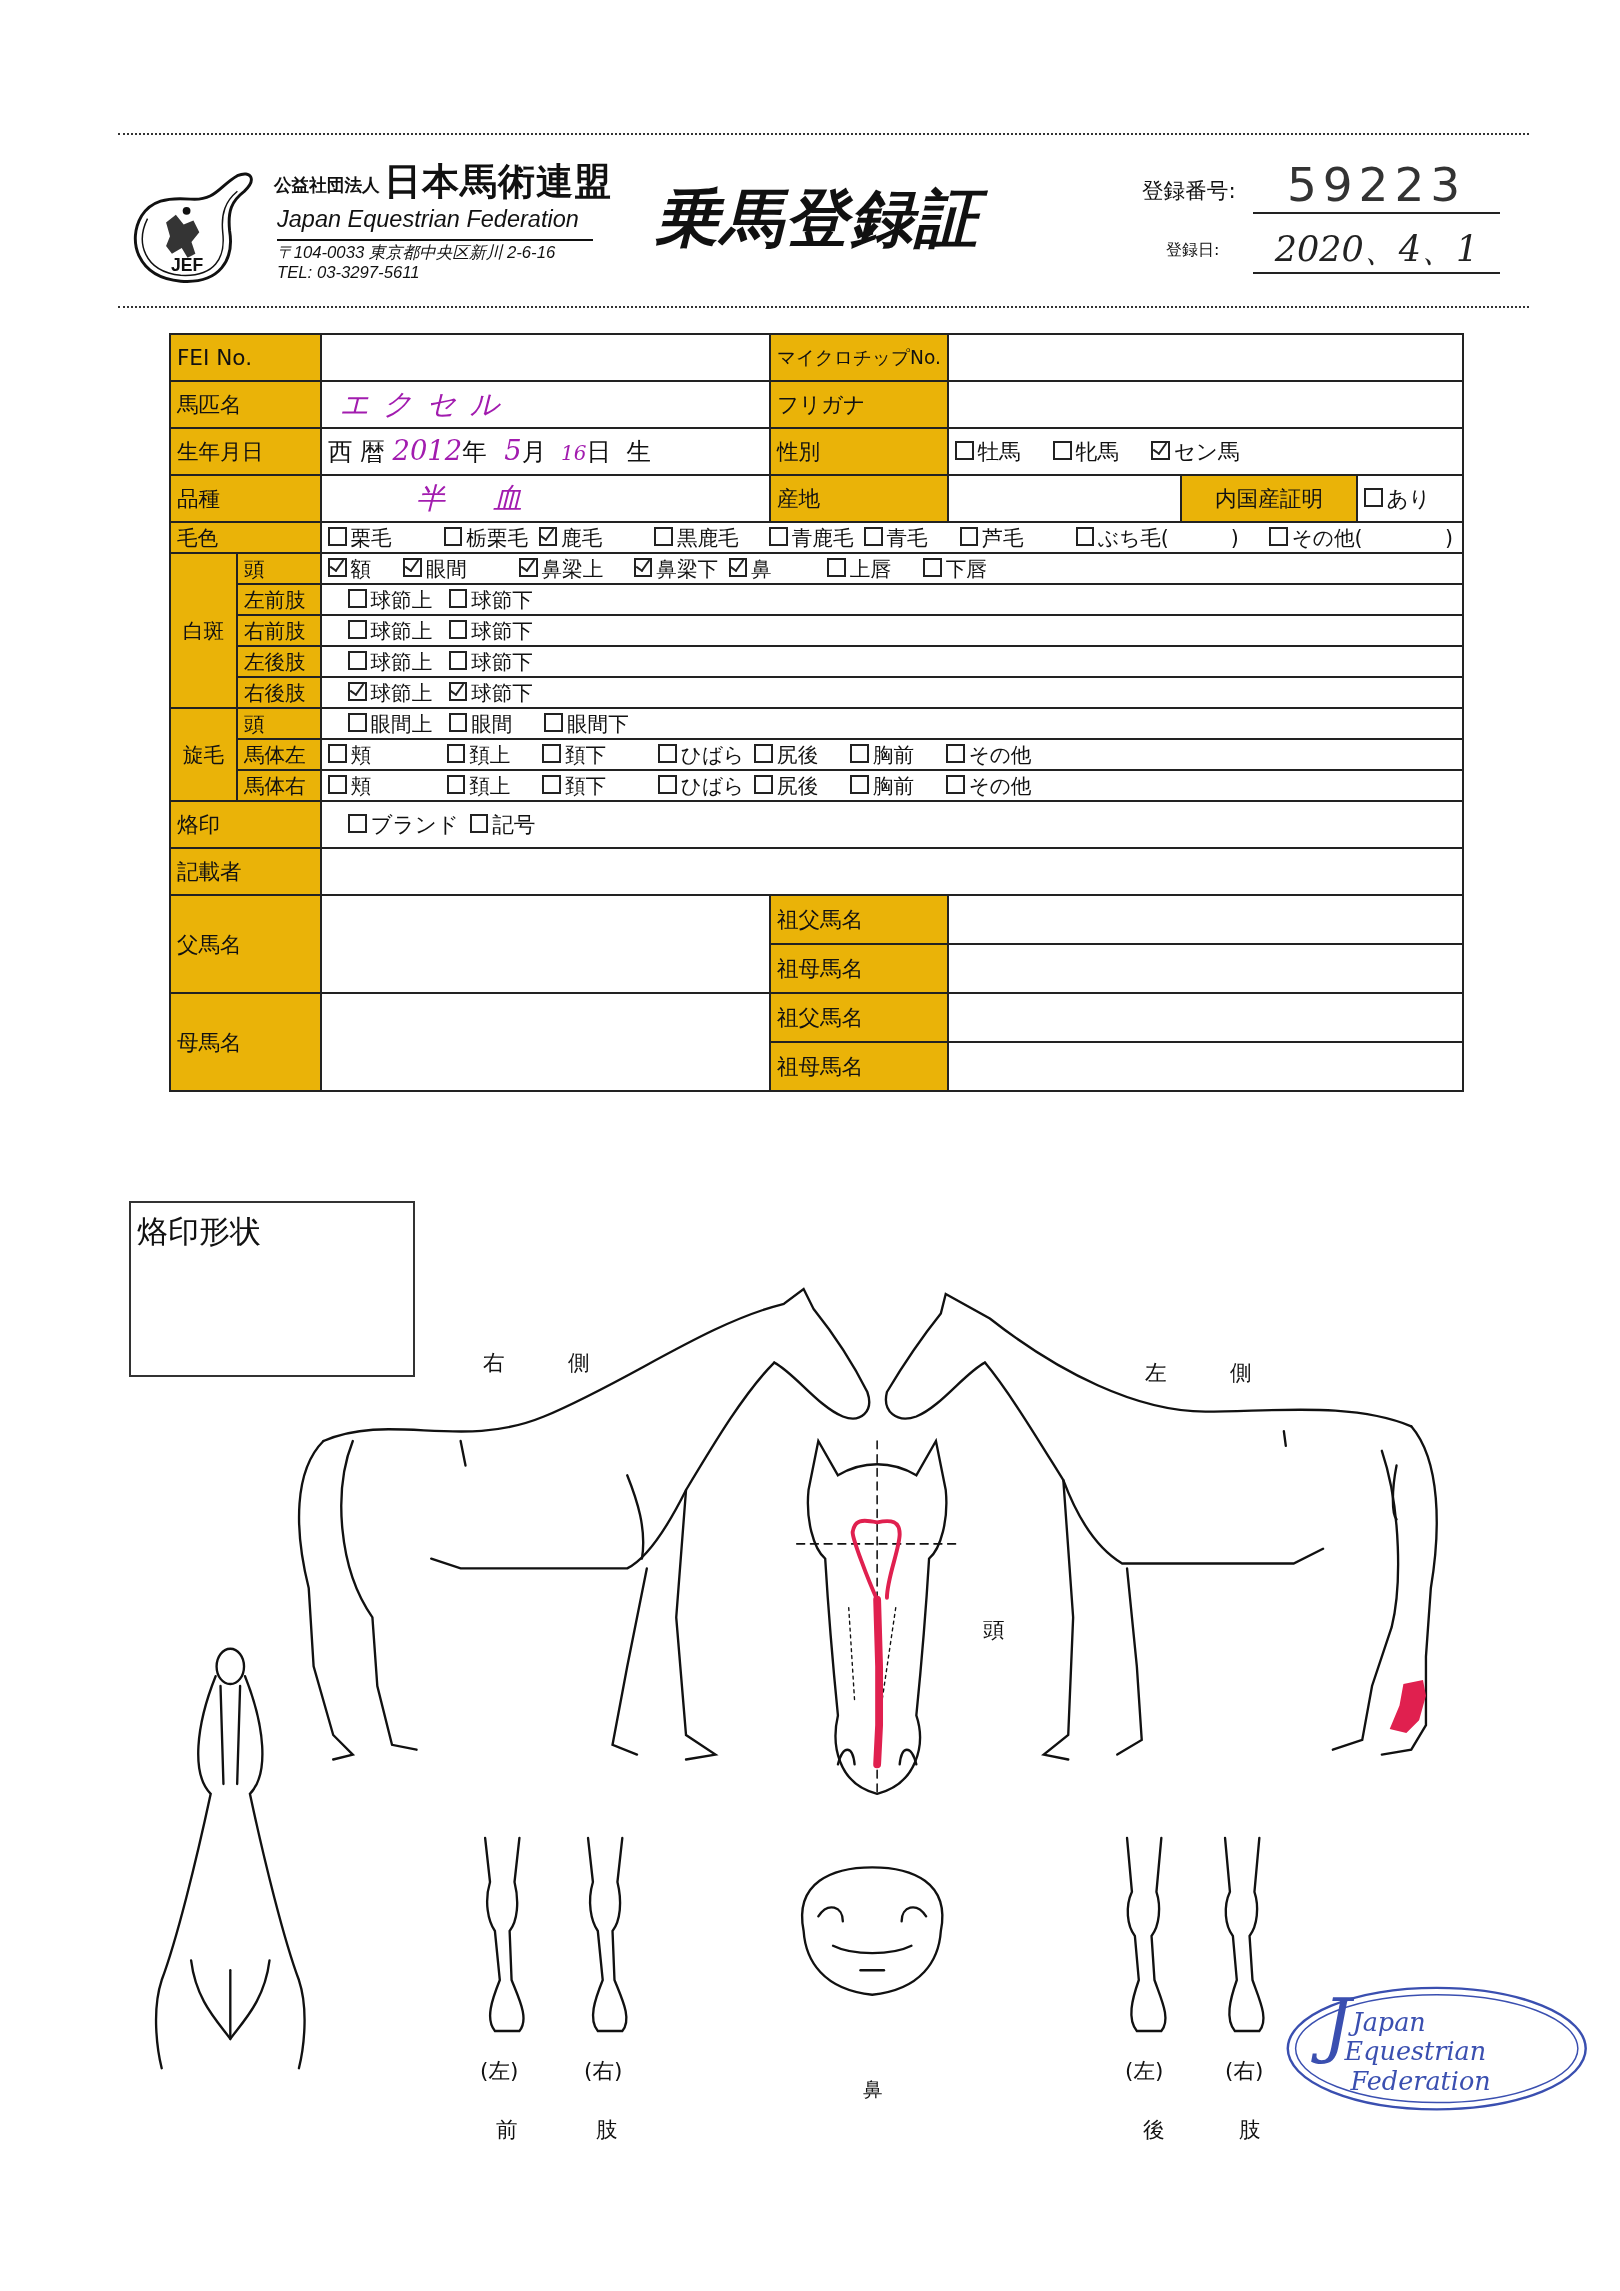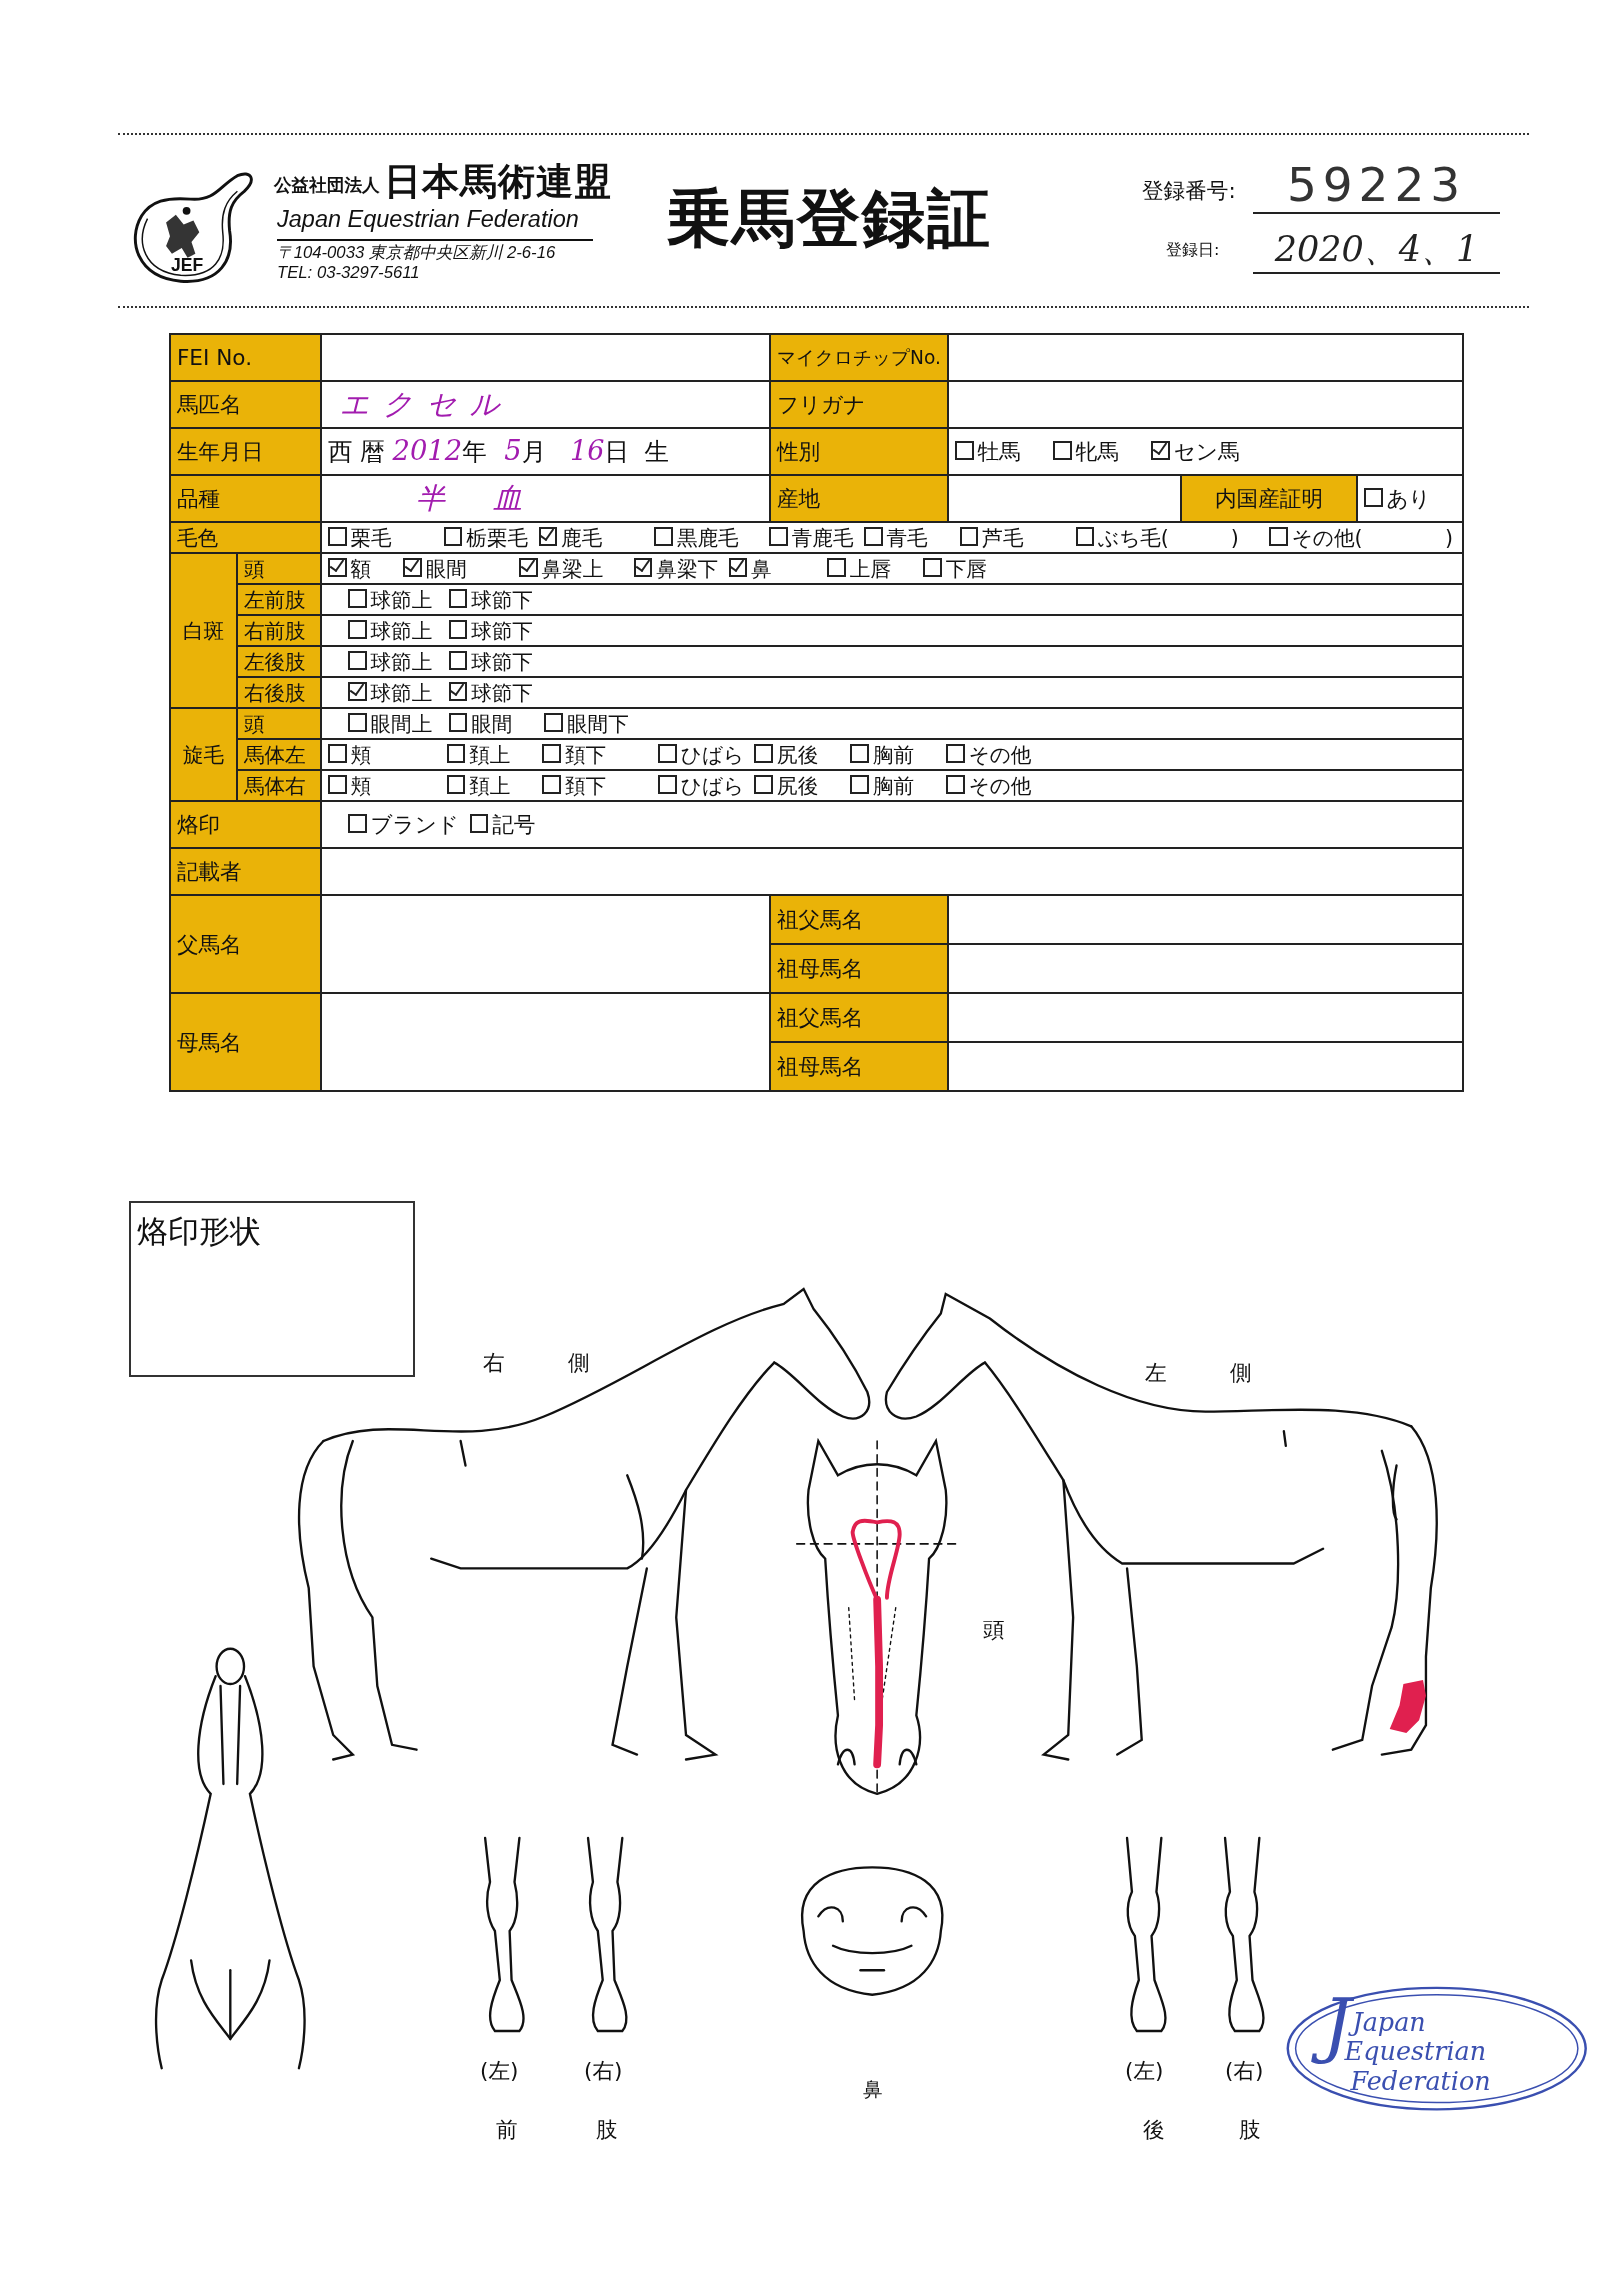--- a/index.html
+++ b/index.html
@@ -7,21 +7,21 @@
          font-family:"DejaVu Sans", sans-serif; color:#111; }
   .abs { position:absolute; }
   .dotline { position:absolute; left:118px; width:1411px; height:0;
              border-top:2.9px dotted #333; }
   .hdr-logo { left:122px; top:162px; width:137px; height:127px; }
   .org-jp-small { left:274px; top:173px; font-size:17.6px; font-weight:bold; }
   .org-jp-big { left:384px; top:157px; font-size:37px; font-weight:bold; letter-spacing:1px; }
   .org-en { left:277px; top:206px; font-size:23.5px; font-style:italic; font-family:"Liberation Sans", sans-serif; }
   .org-rule { left:277px; top:239px; width:316px; border-top:2px solid #111; }
   .org-addr { left:277px; top:243px; font-size:16.7px; font-style:italic; line-height:19.6px; font-family:"Liberation Sans", sans-serif; }
-  .doc-title { left:655px; top:176px; font-size:63px; font-weight:bold; letter-spacing:2px;margin-left:12px; }
+  .doc-title { left:655px; top:176px; font-size:63px; font-weight:bold; font-style:italic; letter-spacing:2px; }
   .regno-label { left:1142px; top:176px; font-size:21.6px; }
   .regno-val { left:1253px; top:157px; width:247px; text-align:center; font-size:47px; font-family:"DejaVu Sans", sans-serif; letter-spacing:5.9px; color:#333; border-bottom:2.9px solid #222; line-height:55px; }
   .regdate-label { left:1166px; top:240px; font-size:16px; }
   .regdate-val { left:1253px; top:227px; width:247px; text-align:center; font-size:35px; font-family:"DejaVu Serif", serif; font-style:italic; color:#222; border-bottom:2.9px solid #222; line-height:45px; }
 
   table.form { position:absolute; left:169px; top:333px; width:1294px; border-collapse:collapse;
                font-size:21.6px; table-layout:fixed; }
   table.form td { border:2px solid #222; padding:0 5.9px; height:45px; vertical-align:middle; white-space:nowrap; overflow:hidden; }
   table.form td.lbl { background:#eab308; }
   table.form tr.thin td { height:29px; font-size:20.6px; }
@@ -94,21 +94,21 @@
     <td class="lbl">フリガナ</td>
     <td colspan="3"></td>
   </tr>
 
   <tr>
     <td class="lbl" colspan="2">生年月日</td>
     <td style="font-size:24.5px">
       <span>西 暦</span>
       <span class="hand" style="font-size:27.4px">2012</span><span>年</span>
       <span class="hand" style="font-size:27.4px;margin-left:9.8px">5</span><span>月</span>
-      <span class="hand" style="font-size:27px;margin-left:16px">16</span><span>日</span>
+      <span class="hand" style="font-size:20px;margin-left:7px">16</span><span>日</span>
       <span style="margin-left:7.8px">生</span>
     </td>
     <td class="lbl">性別</td>
     <td colspan="3">
       <span class="opt"><span class="cb"></span><span>牡馬</span></span>
       <span class="opt"><span class="cb"></span><span>牝馬</span></span>
       <span class="opt"><span class="cb on"></span><span>セン馬</span></span>
     </td>
   </tr>
 

